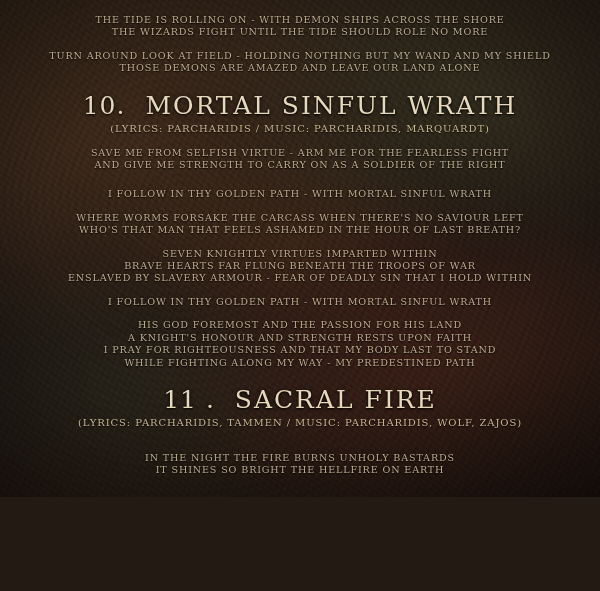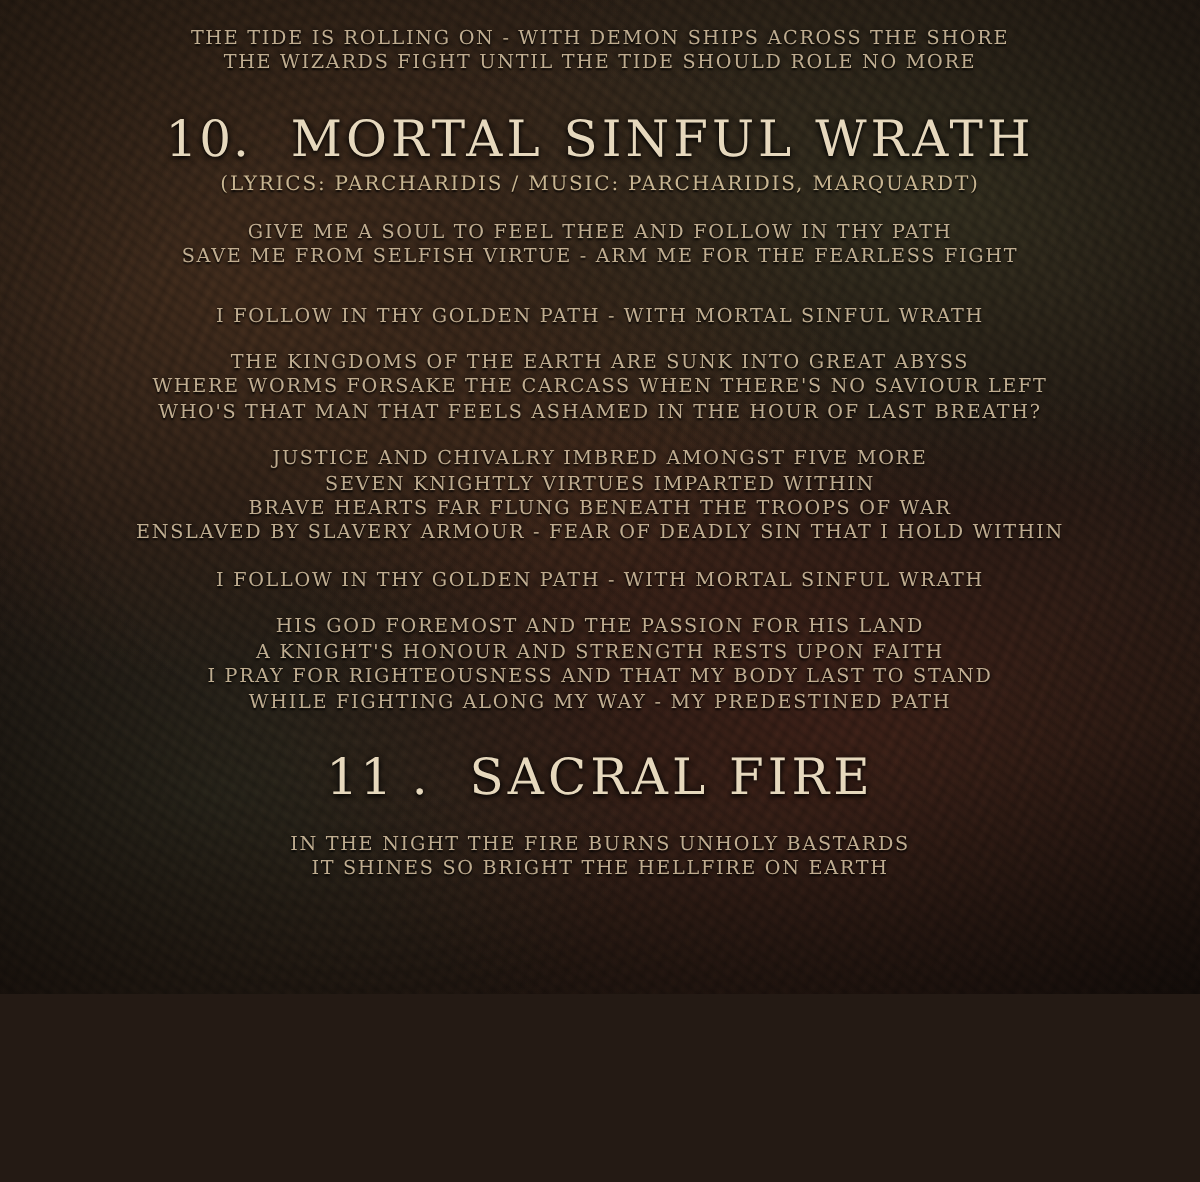--- a/index.html
+++ b/index.html
@@ -107,65 +107,68 @@
 <body>
 
 <div id="booklet">
   <div class="content">
 
     <div class="stanza">
       <div class="lyric-line">THE TIDE IS ROLLING ON - WITH DEMON SHIPS ACROSS THE SHORE</div>
       <div class="lyric-line">THE WIZARDS FIGHT UNTIL THE TIDE SHOULD ROLE NO MORE</div>
     </div>
 
+    <div class="stanza">
+      <div class="lyric-line">TURN AROUND LOOK AT FIELD - HOLDING NOTHING BUT MY WAND AND MY SHIELD</div>
+      <div class="lyric-line">THOSE DEMONS ARE AMAZED AND LEAVE OUR LAND ALONE</div>
+    </div>
 
     <div class="track-title">
       <span class="num">10.</span>&nbsp;&nbsp;<span>MORTAL SINFUL WRATH</span>
     </div>
     <div class="track-credits">(LYRICS: PARCHARIDIS / MUSIC: PARCHARIDIS, MARQUARDT)</div>
 
     <div class="stanza">
-      <div class="lyric-line">GIVE ME A SOUL TO FEEL THEE AND FOLLOW IN THY PATH</div>
       <div class="lyric-line">SAVE ME FROM SELFISH VIRTUE - ARM ME FOR THE FEARLESS FIGHT</div>
+      <div class="lyric-line">AND GIVE ME STRENGTH TO CARRY ON AS A SOLDIER OF THE RIGHT</div>
     </div>
 
     <div class="spacer-sm"></div>
 
 
     <div class="stanza">
       <div class="lyric-line">I FOLLOW IN THY GOLDEN PATH - WITH MORTAL SINFUL WRATH</div>
     </div>
 
     <div class="stanza">
-      <div class="lyric-line">THE KINGDOMS OF THE EARTH ARE SUNK INTO GREAT ABYSS</div>
       <div class="lyric-line">WHERE WORMS FORSAKE THE CARCASS WHEN THERE'S NO SAVIOUR LEFT</div>
       <div class="lyric-line">WHO'S THAT MAN THAT FEELS ASHAMED IN THE HOUR OF LAST BREATH?</div>
     </div>
 
     <div class="stanza">
-      <div class="lyric-line">JUSTICE AND CHIVALRY IMBRED AMONGST FIVE MORE</div>
       <div class="lyric-line">SEVEN KNIGHTLY VIRTUES IMPARTED WITHIN</div>
       <div class="lyric-line">BRAVE HEARTS FAR FLUNG BENEATH THE TROOPS OF WAR</div>
       <div class="lyric-line">ENSLAVED BY SLAVERY ARMOUR - FEAR OF DEADLY SIN THAT I HOLD WITHIN</div>
     </div>
 
     <div class="stanza">
       <div class="lyric-line">I FOLLOW IN THY GOLDEN PATH - WITH MORTAL SINFUL WRATH</div>
     </div>
 
     <div class="stanza">
       <div class="lyric-line">HIS GOD FOREMOST AND THE PASSION FOR HIS LAND</div>
       <div class="lyric-line">A KNIGHT'S HONOUR AND STRENGTH RESTS UPON FAITH</div>
       <div class="lyric-line">I PRAY FOR RIGHTEOUSNESS AND THAT MY BODY LAST TO STAND</div>
       <div class="lyric-line">WHILE FIGHTING ALONG MY WAY - MY PREDESTINED PATH</div>
     </div>
 
     <div class="track-title">
       <span class="num">11 .</span>&nbsp;&nbsp;<span>SACRAL FIRE</span>
     </div>
+    <div class="track-credits">(LYRICS: PARCHARIDIS, TAMMEN / MUSIC: PARCHARIDIS, WOLF, ZAJOS)</div>
 
     <div class="spacer-md"></div>
 
     <div class="stanza">
       <div class="lyric-line">IN THE NIGHT THE FIRE BURNS UNHOLY BASTARDS</div>
       <div class="lyric-line">IT SHINES SO BRIGHT THE HELLFIRE ON EARTH</div>
 
     </div>
 
   </div>

